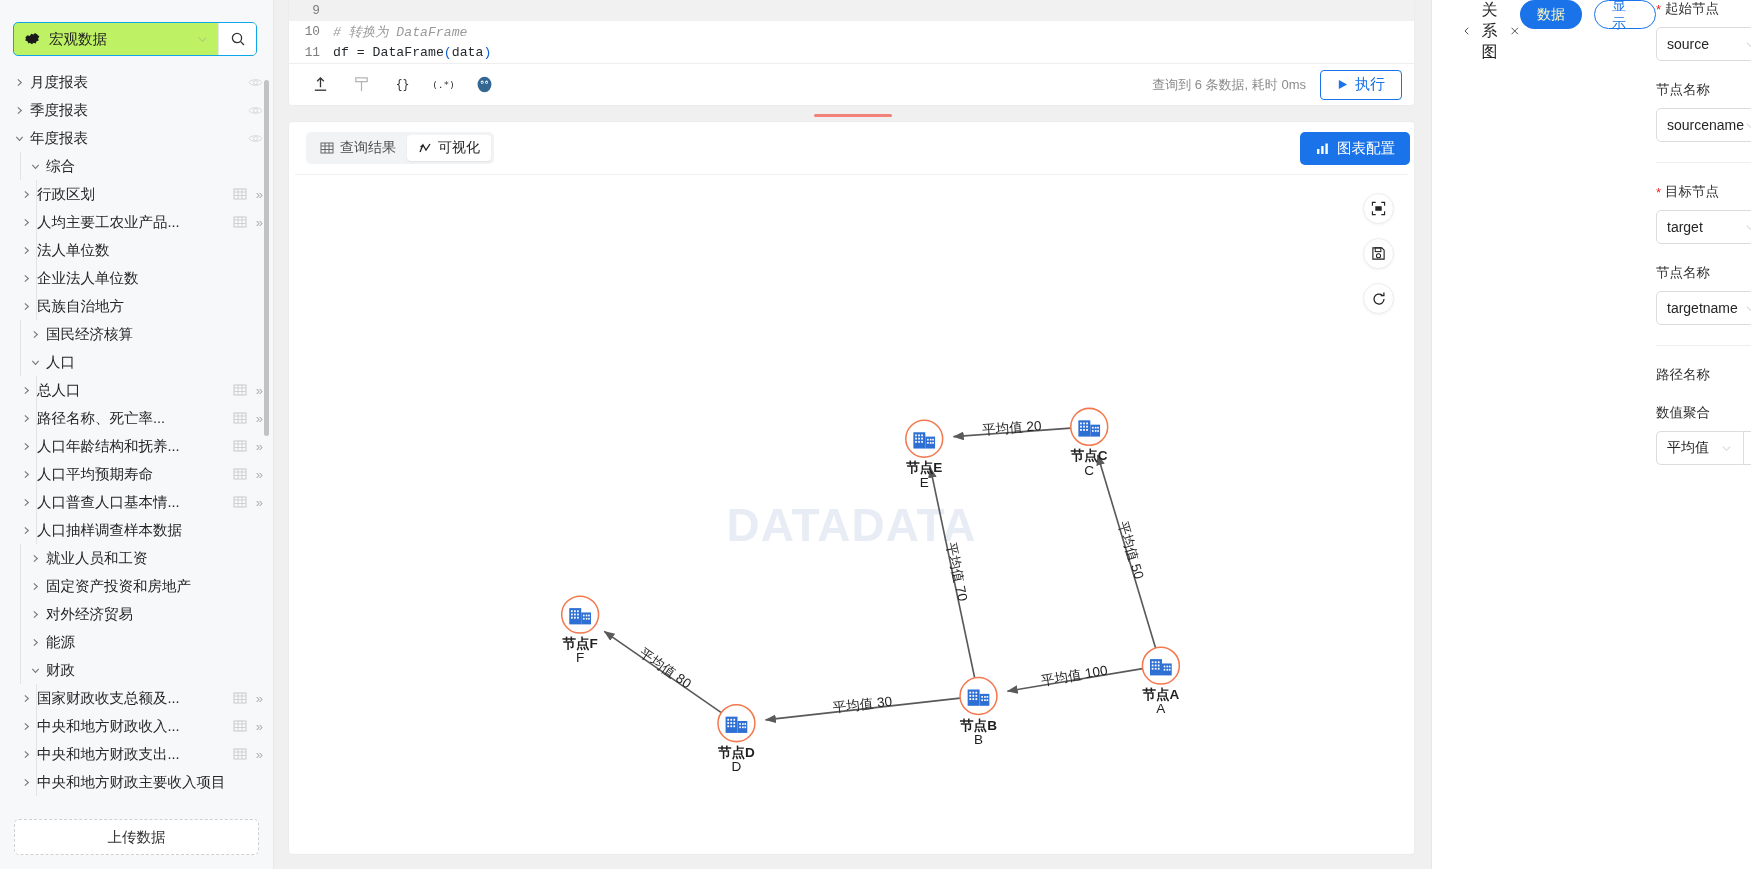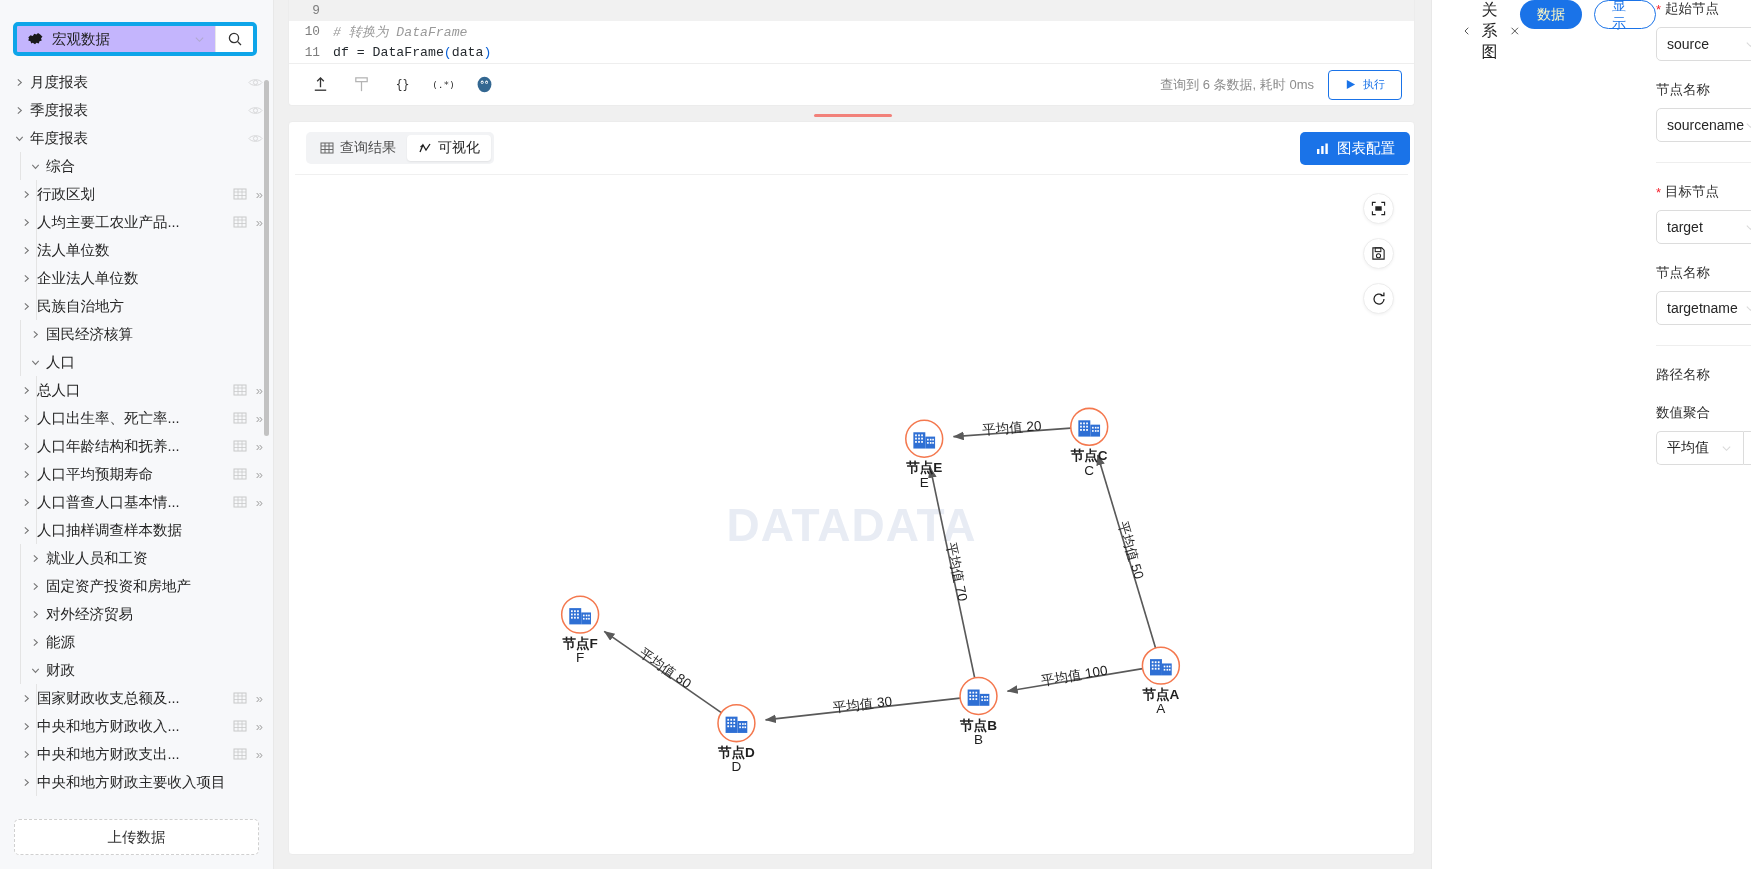--- a/index.html
+++ b/index.html
@@ -16,23 +16,23 @@
     width: 274px; height: 869px;
     background: #f7f8fa;
     border-right: 1px solid #e8e8e8;
     display: flex; flex-direction: column;
     position: relative;
   }
   .sb-search-row {
     display: flex; align-items: flex-end;
     margin: 22px 16px 12px 13px;
     height: 34px;
-    border: 4px solid #0ea5e9;
+    border: 1px solid #0ea5e9;
     border-radius: 5px;
-    background: #c4b5fd;
+    background: #bef264;
     overflow: hidden;
   }
   .sb-select {
     flex: 1; display: flex; align-items: center; gap: 8px;
     padding: 0 9px; height: 100%;
     cursor: pointer;
   }
   .cn-flag { width: 18px; height: 14px; flex: 0 0 auto; display:block; }
   .sb-select-label { font-size: 14.5px; color: #1f1f1f; flex: 1; }
   .chev { width: 13px; height: 13px; flex: 0 0 auto; opacity: .45; }
@@ -139,21 +139,21 @@
     padding: 0 12px 0 22px;
   }
   .tb-icons { display: flex; align-items: center; gap: 22px; }
   .tb-ic { width: 19px; height: 19px; cursor: pointer; display:block; }
   .tb-right { margin-left: auto; display: flex; align-items: center; gap: 14px; }
   .run-stat { font-size: 13px; color: #8c8c8c; white-space: nowrap; }
   .run-btn {
     display: flex; align-items: center; gap: 7px;
     height: 30px; padding: 0 16px;
     border: 1px solid #1a73e8; border-radius: 4px;
-    color: #1a73e8; font-size: 11px; background: #fff; cursor: pointer;
+    color: #1a73e8; font-size: 15px; background: #fff; cursor: pointer;
   }
   .drag-handle {
     width: 78px; height: 3px; border-radius: 2px;
     background: #f2817a;
     margin: 8px auto 0 auto;
   }
 
   .results-card {
     background: #fff;
     margin: 4px 16px 14px 14px;
@@ -433,21 +433,21 @@
               </svg>
               <span class="dchev">»</span>
             </span>
           </div>
           <div class="tnode lv2 guide2">
             <span class="arw">
               <svg width="11" height="11" viewBox="0 0 12 12">
                 <path d="M4.2 2.5 L8 6 L4.2 9.5" stroke="#777" stroke-width="1.2" fill="none"></path>
               </svg>
             </span>
-            <span class="tlabel">人口出生率、死亡率...</span>
+            <span class="tlabel">路径名称、死亡率...</span>
             <span class="ticons">
               <svg class="grid-ic" viewBox="0 0 14 14">
                 <rect x="1" y="2" width="12" height="10" stroke="#888" stroke-width="1" fill="none"></rect>
                 <line x1="1" y1="5" x2="13" y2="5" stroke="#888" stroke-width=".8"></line>
                 <line x1="1" y1="8.5" x2="13" y2="8.5" stroke="#888" stroke-width=".8"></line>
                 <line x1="5" y1="2" x2="5" y2="12" stroke="#888" stroke-width=".8"></line>
                 <line x1="9" y1="2" x2="9" y2="12" stroke="#888" stroke-width=".8"></line>
               </svg>
               <span class="dchev">»</span>
             </span>

